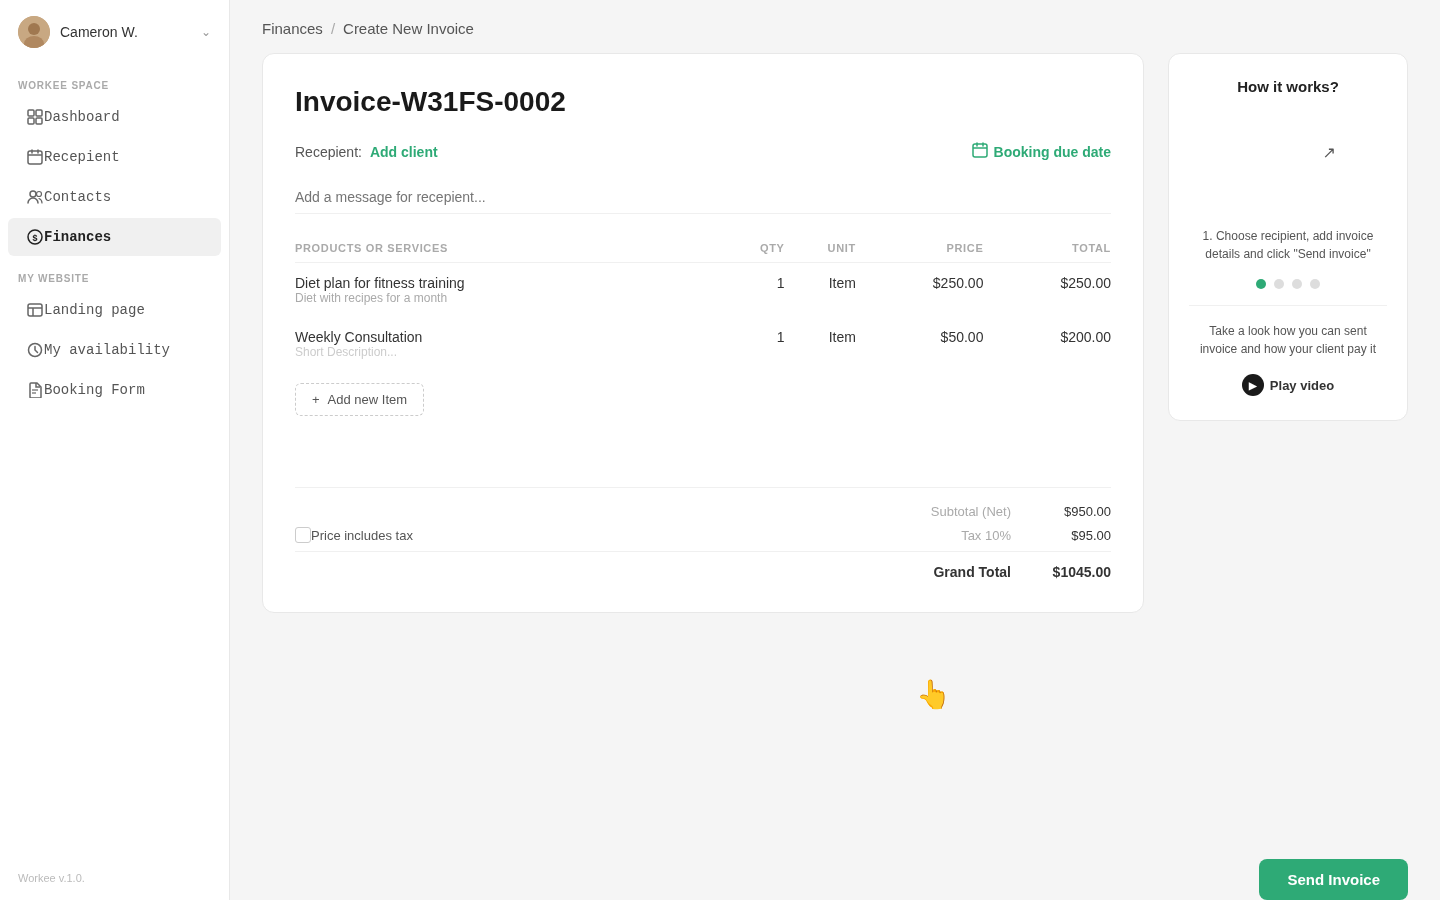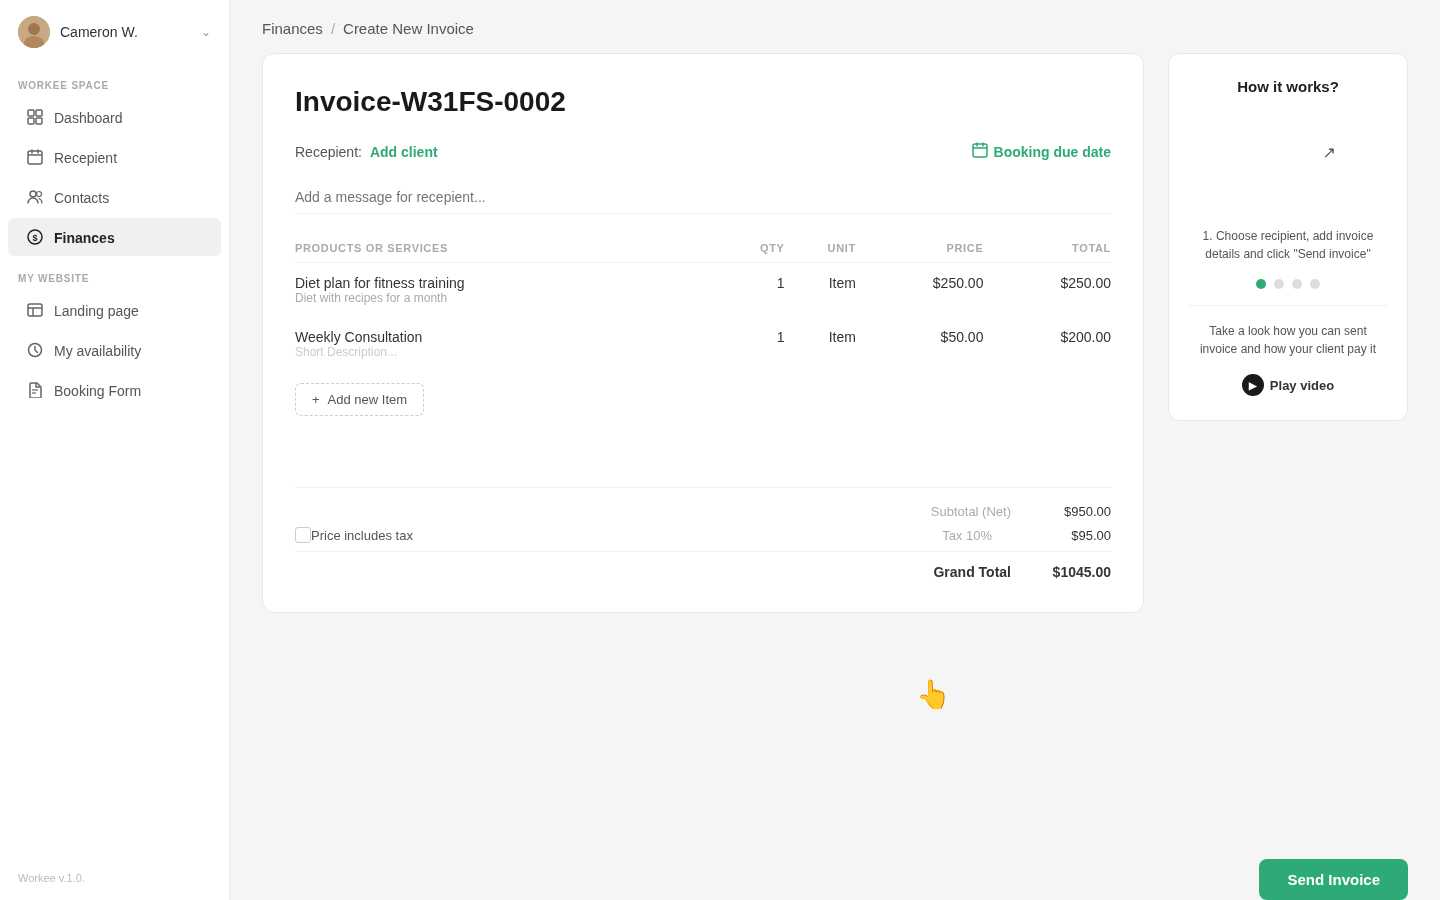--- a/index.html
+++ b/index.html
@@ -46,28 +46,28 @@
       font-size: 10px;
       font-weight: 600;
       color: #aaa;
       letter-spacing: 0.08em;
       padding: 16px 18px 6px;
       text-transform: uppercase;
     }
 
     .sidebar-item {
       display: flex;
-      align-items: flex-end;
-      gap: 10px;
+      align-items: center;
       padding: 10px 18px;
       cursor: pointer;
       border-radius: 6px;
       margin: 1px 8px;
       color: #555;
       font-size: 14px;
+      font-family: Liberation Mono, monospace;
     }
     .sidebar-item.active { background: #f0f0f0; font-weight: 600; color: #222; }
     .sidebar-item .icon { width: 18px; height: 18px; display: flex; align-items: center; justify-content: center; color: #666; }
     .sidebar-item.active .icon { color: #222; }
 
     .sidebar-footer {
       margin-top: auto;
       padding: 16px 18px;
       font-size: 11px;
       color: #bbb;
@@ -238,21 +238,20 @@
       border: 1.5px solid #ccc;
       border-radius: 3px;
       cursor: pointer;
     }
     .tax-label { font-size: 13px; color: #555; }
     .tax-right {
       display: flex;
       flex: 1;
       justify-content: space-between;
       align-items: center;
-      gap: 19px;
     }
     .tax-name { font-size: 13px; color: #aaa; text-align: right; flex: 1; }
     .tax-value { font-size: 13px; color: #333; width: 100px; text-align: right; }
 
     .grand-total-row {
       display: flex;
       justify-content: space-between;
       align-items: center;
       border-top: 1px solid #f0f0f0;
       padding-top: 12px;

